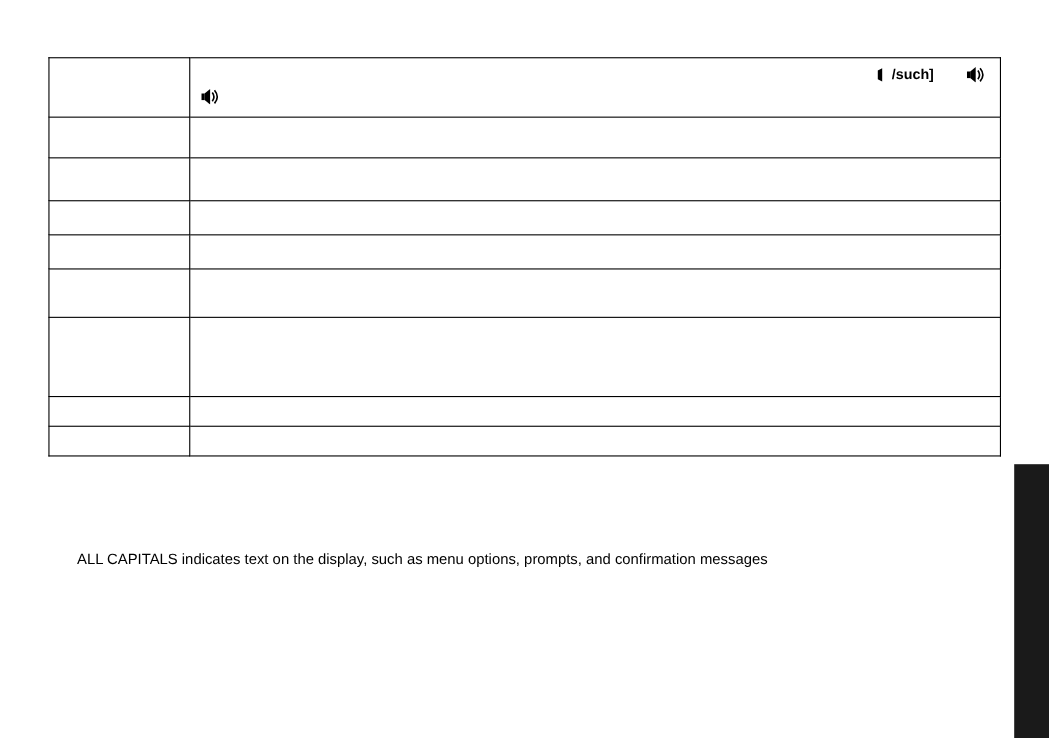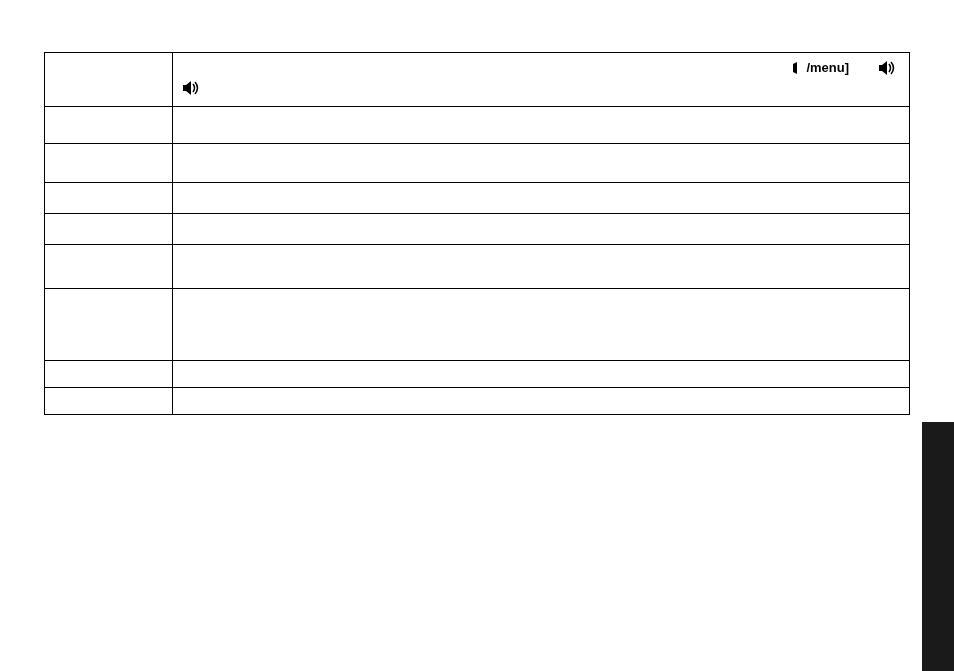--- a/index.html
+++ b/index.html
@@ -100,21 +100,21 @@
         <th>Feature</th>
         <th>
           <div class="header-row2">
             <span></span>
             <span class="hdr-visible">
               <span class="speaker-icon">
                 <svg width="10" height="14" viewBox="0 0 10 14">
                   <path d="M3 3 L3 11 L7 13 L7 1 Z" fill="#000"></path>
                 </svg>
               </span>
-              <span>/menu]</span>
+              <span>/such]</span>
               <span style="width:18px;display:inline-block"></span>
               <span class="speaker-icon">
                 <svg width="20" height="14" viewBox="0 0 20 14">
                   <rect x="0" y="4" width="3" height="6" fill="#000"></rect>
                   <path d="M3 4 L8 0 L8 14 L3 10 Z" fill="#000"></path>
                   <path d="M10 3 Q13 7 10 11" stroke="#000" stroke-width="1.5" fill="none"></path>
                   <path d="M12 1 Q17 7 12 13" stroke="#000" stroke-width="1.5" fill="none"></path>
                 </svg>
               </span>
             </span>
@@ -161,15 +161,16 @@
         <td></td>
         <td></td>
       </tr>
       <tr class="r8">
         <td></td>
         <td></td>
       </tr>
     </tbody>
   </table>
 
+  <p class="footnote">ALL CAPITALS indicates text on the display, such as menu options, prompts, and confirmation messages</p>
 </div>
 
 <div class="page-tab"></div>
 
 </body></html>

